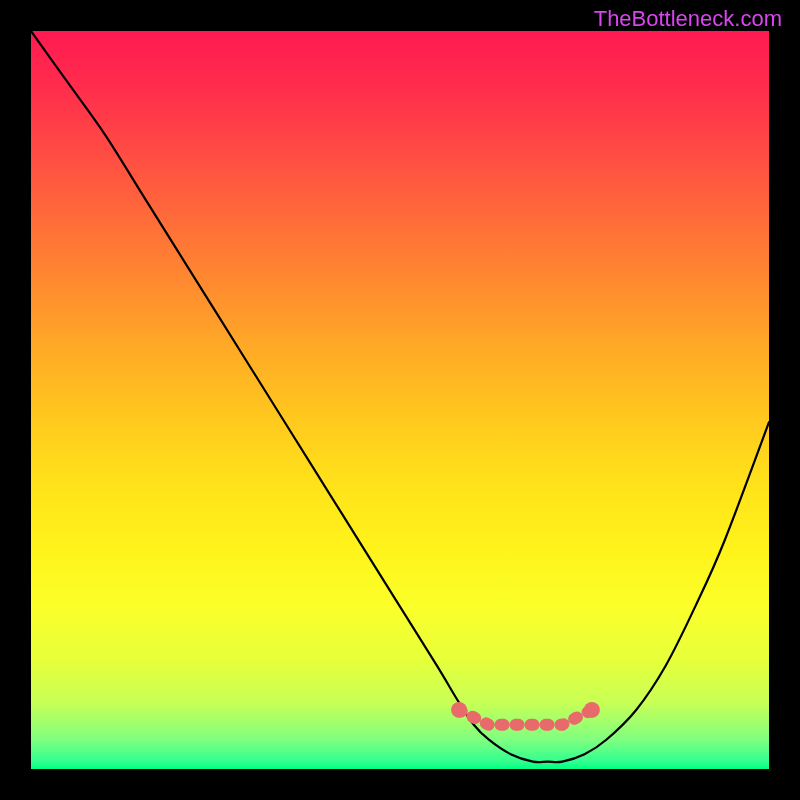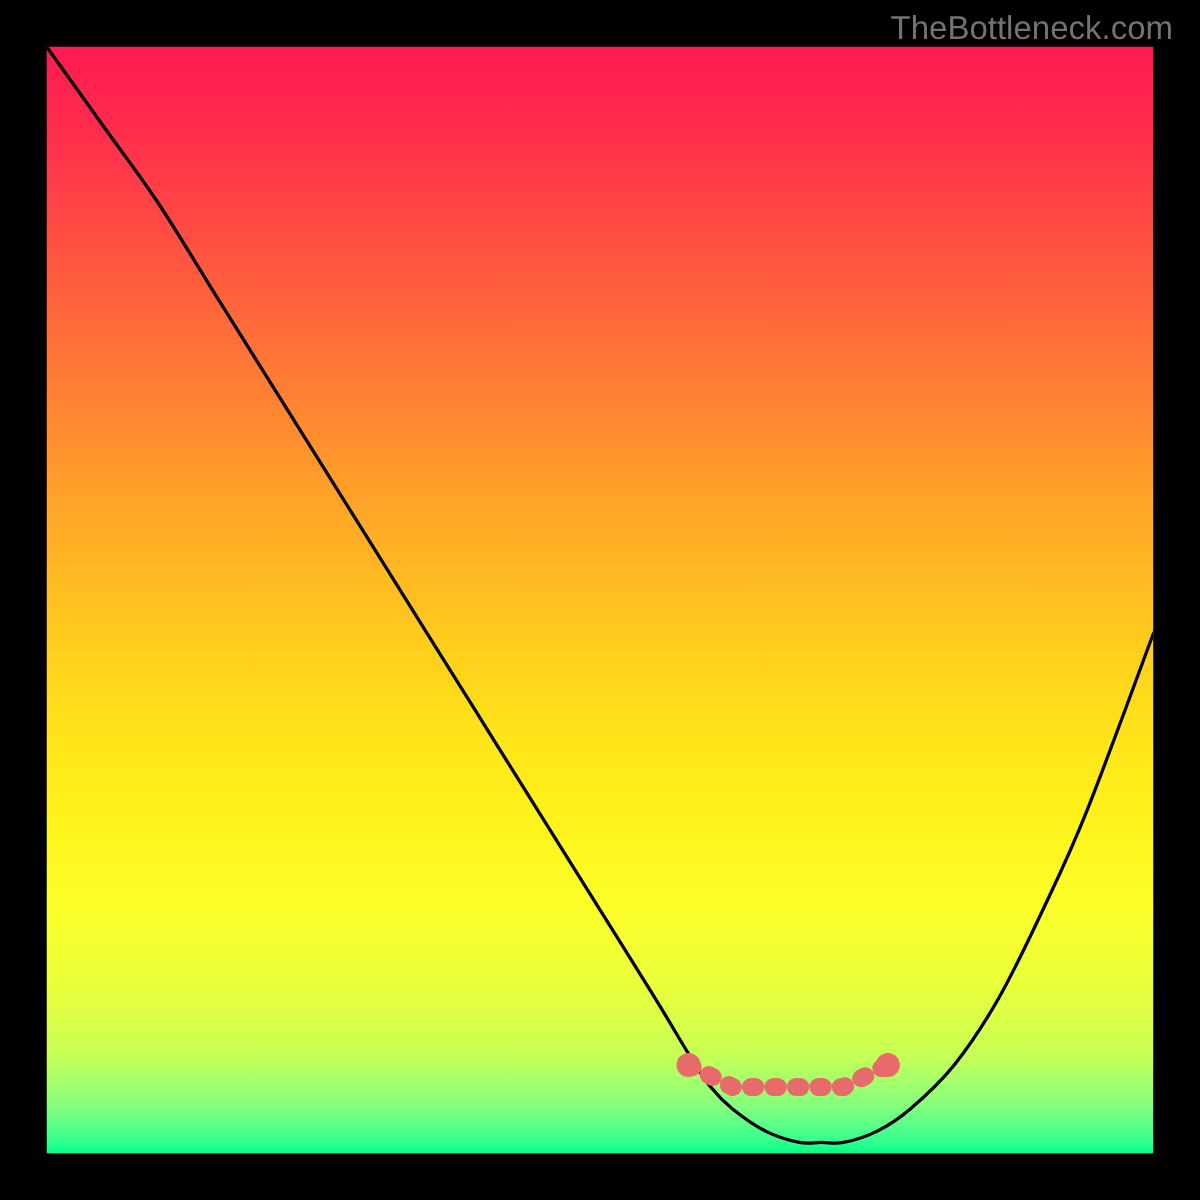--- a/index.html
+++ b/index.html
@@ -8,21 +8,21 @@
     height: 800px;
     background: #000;
     position: relative;
     overflow: hidden;
     font-family: Arial, sans-serif;
   }
   .watermark {
     position: absolute;
     top: 6px;
     right: 18px;
-    color: #737373;
+    color: #d946ef;
     font-size: 22px;
     font-weight: 500;
     z-index: 10;
   }
   .plot-area {
     position: absolute;
     left: 31px;
     top: 31px;
     width: 738px;
     height: 738px;

